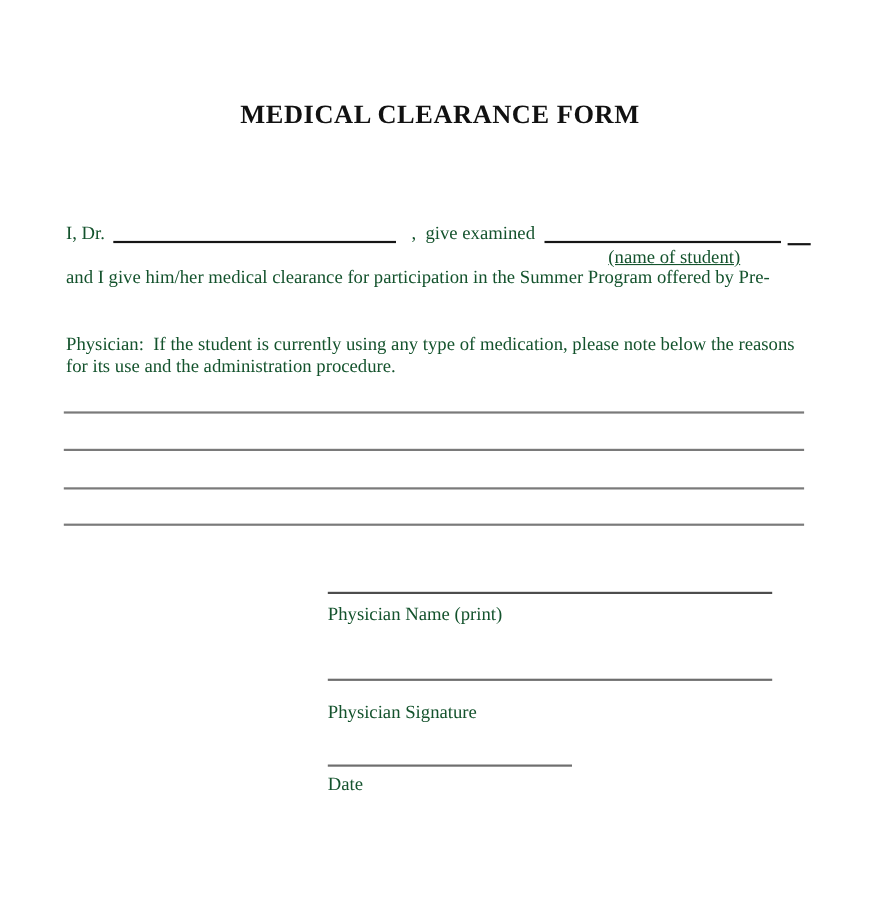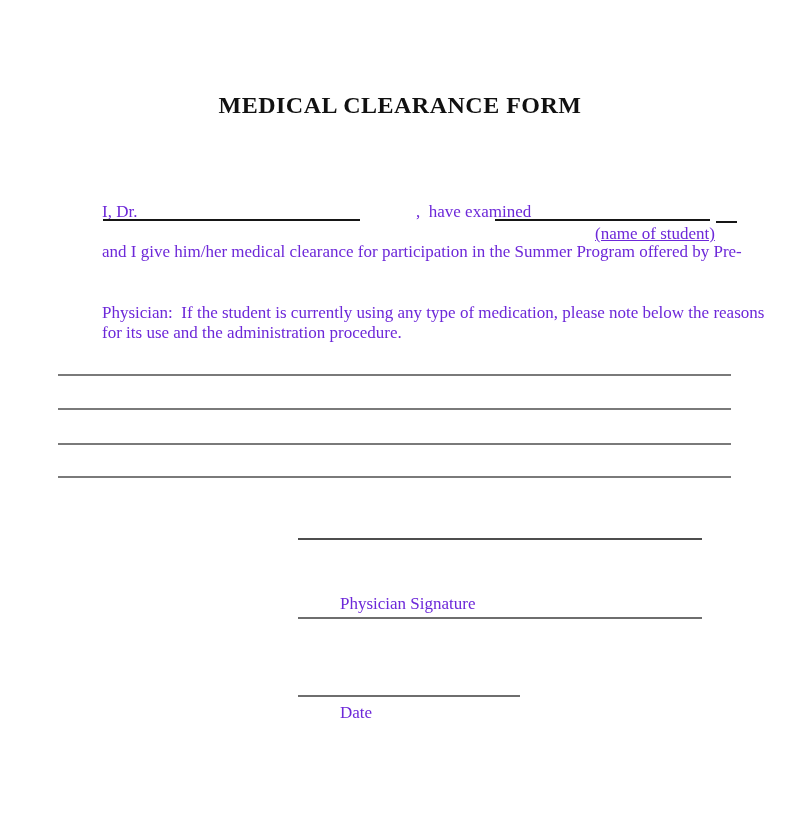--- a/index.html
+++ b/index.html
@@ -27,22 +27,21 @@
     font-size: 24px;
     font-weight: bold;
     letter-spacing: 0.5px;
     color: #111111;
   }
   .t {
     position: absolute;
     font-size: 17px;
     line-height: 20px;
     white-space: pre;
-    color: #6d28d9;
-    margin-left: 42px;
+    color: #14532d;
   }
   
   .blank {
     position: absolute;
     height: 0;
     border-top: 2px solid #161616;
   }
   
   .rule {
     position: absolute;
@@ -63,37 +62,38 @@
 </style>
 </head>
 <body>
 
 <div class="page">
 
   <h1 class="title">MEDICAL CLEARANCE FORM</h1>
 
   <span class="t" style="left:60px; top:202px;">I, Dr.</span>
   <div class="blank" style="left:103px; top:219px; width:257px;"></div>
-  <span class="t" style="left:374px; top:202px;">,  have examined</span>
+  <span class="t" style="left:374px; top:202px;">,  give examined</span>
   <div class="blank" style="left:495px; top:219px; width:215px;"></div>
   <div class="blank" style="left:716px; top:221px; width:21px;"></div>
 
   <span class="t" style="left:553px; top:224px;text-decoration:underline;">(name of student)</span>
 
   <div class="t" style="left:60px; top:242px;">and I give him/her medical clearance for participation in the Summer Program offered by Pre-</div>
 
   <div class="t" style="left:60px; top:303px;">Physician:  If the student is currently using any type of medication, please note below the reasons</div>
   <div class="t" style="left:60px; top:323px;">for its use and the administration procedure.</div>
 
   <div class="rule" style="top:374px;"></div>
   <div class="rule" style="top:408px;"></div>
   <div class="rule" style="top:443px;"></div>
   <div class="rule" style="top:476px;"></div>
 
   <div class="sigline dark" style="left:298px; top:538px; width:404px;"></div>
+  <div class="t" style="left:298px; top:549px;">Physician Name (print)</div>
 
   <div class="sigline" style="left:298px; top:617px; width:404px;"></div>
-  <div class="t" style="left:298px; top:594px;">Physician Signature</div>
+  <div class="t" style="left:298px; top:638px;">Physician Signature</div>
 
   <div class="sigline" style="left:298px; top:695px; width:222px;"></div>
   <div class="t" style="left:298px; top:703px;text-align:center;">Date</div>
 
 </div>
 
 </body></html>

